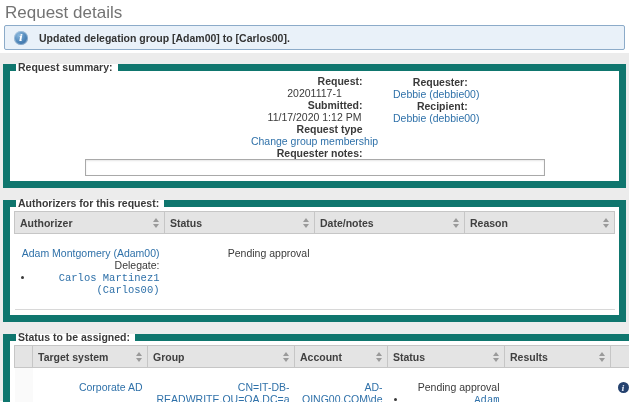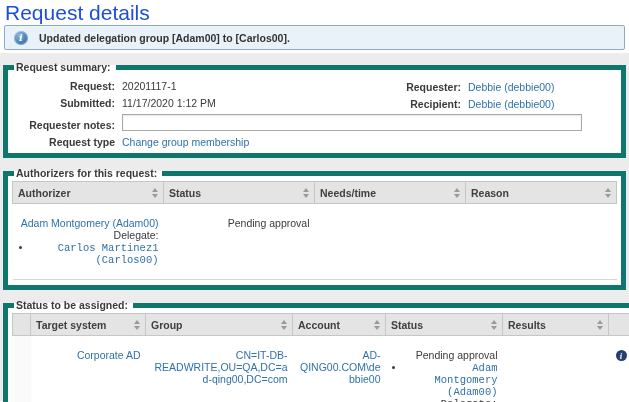--- a/index.html
+++ b/index.html
@@ -1,40 +1,40 @@
 <!DOCTYPE html>
 <html><head>
 <meta charset="utf-8">
 <style>
   * { box-sizing: border-box; }
   html,body { margin:0; padding:0; }
   body {
     width:629px; height:402px; overflow:hidden; background:#fff;
     font-family:"Liberation Sans", sans-serif; font-size:10.5px; color:#3a3a3a;
   }
-  .page-title { color:#1d4ed8; font-size:21px; font-weight:400; margin:3px 0 3px 5px; line-height:19px; }
+  .page-title { color:#737373; font-size:17px; font-weight:400; margin:3px 0 3px 5px; line-height:19px; }
   .banner {
     margin:0 4px; height:25px; background:#e9f1f9; border:1px solid #8cabc9; border-radius:2px;
     display:flex; align-items:center; padding:0 9px;
   }
   .info-icon-banner {
     width:14px; height:14px; border-radius:50%; flex:none;
     background: radial-gradient(circle at 35% 30%, #8ab8de, #4a82b6 55%, #2f639b);
     color:#fff; font-family:"DejaVu Serif", serif; font-style:italic; font-weight:bold; font-size:10px;
     display:flex; align-items:center; justify-content:center;
     box-shadow: inset 0 0 0 1px rgba(255,255,255,.35);
   }
   .banner-text { margin-left:11px; font-weight:700; color:#333; }
   .content { background:#ececec; margin-top:3px; padding:8px 3px 0; height:348px; }
-  fieldset { border:5px solid #0f766e; background:#fff; margin:0 0 9px; padding:2px 4px 5px; position:relative; }
+  fieldset { border:7px solid #0f766e; background:#fff; margin:0 0 9px; padding:2px 4px 5px; position:relative; }
   legend { font-weight:700; color:#3a3a3a; padding:0 5px 0 2px; margin-left:2px; }
   a { color:#2f71a9; text-decoration:none; cursor:pointer; }
 
   
-  .frow { display:flex; align-items:flex-end; min-height:17px; }
+  .frow { display:flex; align-items:center; min-height:17px;flex-direction:column; }
   .frow.notes-row { min-height:22px; }
   .flabel { width:103px; text-align:right; font-weight:700; margin-right:7px; flex:none; }
   .notes-input { width:460px; height:17px; border:1px solid #a9a9a9; box-shadow: inset 0 1px 2px rgba(0,0,0,.10); background:#fff; font-family:inherit; font-size:10.5px; padding:0 3px; }
   .summary-right { position:absolute; top:3px; left:383px; }
   .summary-right .flabel { width:70px; }
   .cb-wrap { display:flex; align-items:center; }
   .cb { width:11px; height:11px; border:1px solid #848484; background:#fff; display:inline-block; position:relative; flex:none; margin-right:3px; }
   .cb.checked { background:#3f3f3f; border-color:#3a3a3a; }
   .cb.checked::after {
     content:""; position:absolute; left:1px; top:2px; width:6px; height:3px;
@@ -78,27 +78,27 @@
     <legend>Request summary:</legend>
 
     <div class="frow">
       <span class="flabel">Request:</span>
       <span>20201117-1</span>
     </div>
     <div class="frow">
       <span class="flabel">Submitted:</span>
       <span>11/17/2020 1:12 PM</span>
     </div>
+    <div class="frow">
+      <span class="flabel">Request type</span>
+      <a>Change group membership</a>
+    </div>
     <div class="frow notes-row">
       <span class="flabel">Requester notes:</span>
       <input type="text" class="notes-input" value="" style="">
-    </div>
-    <div class="frow">
-      <span class="flabel">Request type</span>
-      <a>Change group membership</a>
     </div>
 
     <div class="summary-right">
       <div class="frow">
         <span class="flabel">Requester:</span>
         <a>Debbie (debbie00)</a>
       </div>
       <div class="frow">
         <span class="flabel">Recipient:</span>
         <a>Debbie (debbie00)</a>
@@ -130,21 +130,21 @@
               <span class="hflex">
             <span>Status</span>
             <span class="sort">
                   <i class="up"></i>
                   <i class="dn"></i>
                 </span>
               </span>
             </th>
           <th>
               <span class="hflex">
-            <span>Needs/time</span>
+            <span>Date/notes</span>
             <span class="sort">
                   <i class="up"></i>
                   <i class="dn"></i>
                 </span>
               </span>
             </th>
           <th>
               <span class="hflex">
             <span>Reason</span>
             <span class="sort">

